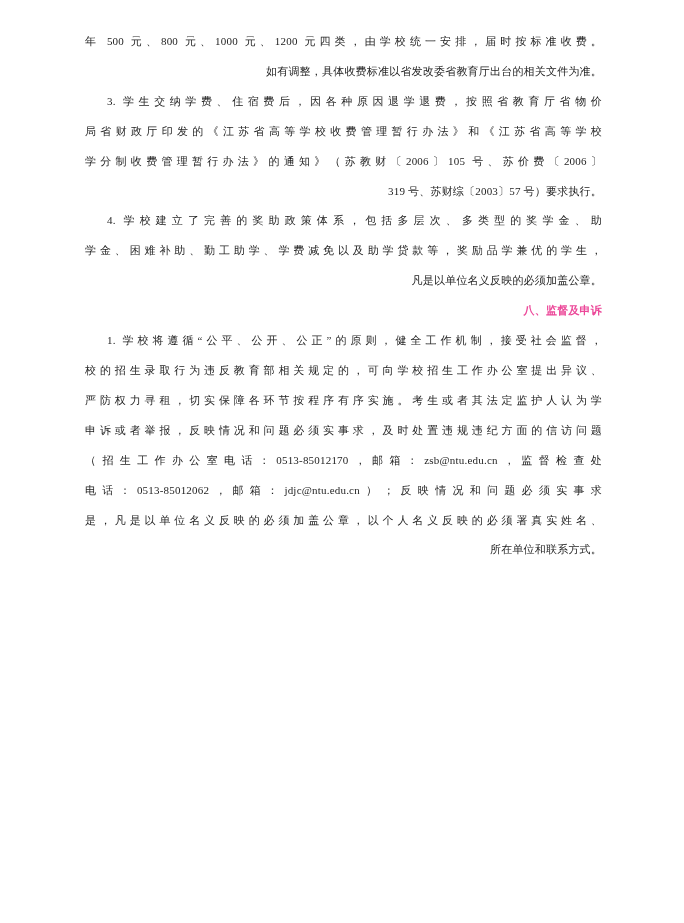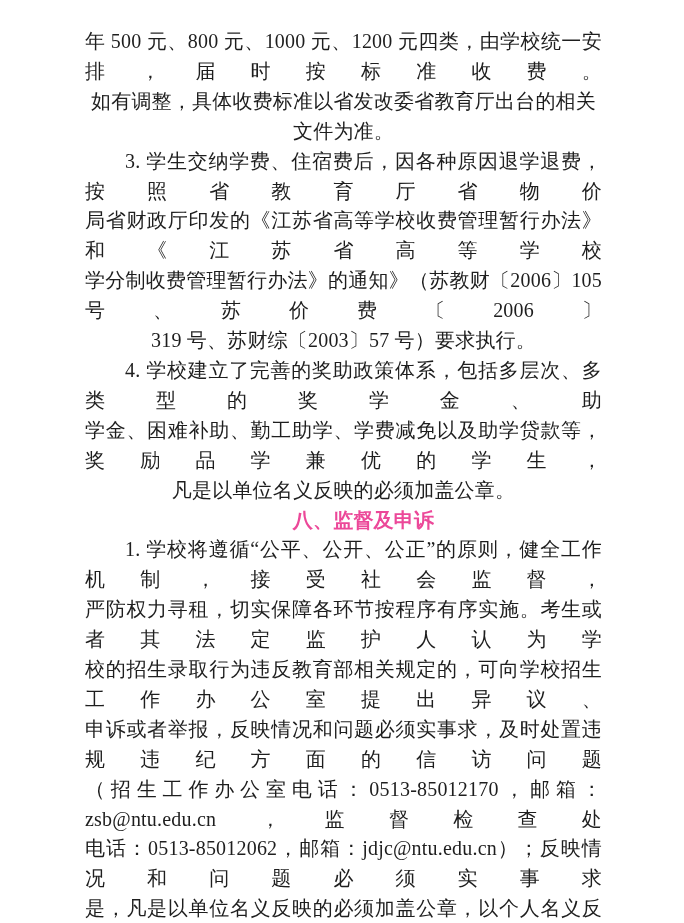--- a/index.html
+++ b/index.html
@@ -17,34 +17,34 @@
     box-sizing: border-box;
     width: 684px;
     height: 923px;
     padding: 27px 82px 0 85px;
     background: #ffffff;
   }
   .block {
     margin: 0;
   }
   .line {
-    font-size: 20px;
+    font-size: 11px;
     line-height: 29.9px;
     color: #1e1e1e;
     white-space: pre-wrap;
     letter-spacing: 0.2px;
   }
   
   .line.fill {
     text-align: justify;
     text-align-last: justify;
     text-justify: inter-character;
   }
   .line.last {
-    text-align: center;
+    text-align: right;
   }
   .line.indent {
     text-indent: 2em;
   }
   .block.h2 .line {
     font-weight: bold;
     color: #ec4899;
   }
 </style>
 </head>
@@ -65,22 +65,22 @@
       <div class="block p">
         <div class="line fill indent">4. 学校建立了完善的奖助政策体系，包括多层次、多类型的奖学金、助</div>
         <div class="line fill">学金、困难补助、勤工助学、学费减免以及助学贷款等，奖励品学兼优的学生，</div>
         <div class="line last">凡是以单位名义反映的必须加盖公章。</div>
       </div>
       <div class="block h2">
         <div class="line last indent">八、监督及申诉</div>
       </div>
       <div class="block p">
         <div class="line fill indent">1. 学校将遵循“公平、公开、公正”的原则，健全工作机制，接受社会监督，</div>
+        <div class="line fill">校的招生录取行为违反教育部相关规定的，可向学校招生工作办公室提出异议、</div>
         <div class="line fill">严防权力寻租，切实保障各环节按程序有序实施。考生或者其法定监护人认为学</div>
-        <div class="line fill">校的招生录取行为违反教育部相关规定的，可向学校招生工作办公室提出异议、</div>
         <div class="line fill">申诉或者举报，反映情况和问题必须实事求，及时处置违规违纪方面的信访问题</div>
         <div class="line fill">（招生工作办公室电话：0513-85012170，邮箱：zsb@ntu.edu.cn，监督检查处</div>
         <div class="line fill">电话：0513-85012062，邮箱：jdjc@ntu.edu.cn）；反映情况和问题必须实事求</div>
         <div class="line fill">是，凡是以单位名义反映的必须加盖公章，以个人名义反映的必须署真实姓名、</div>
         <div class="line last">所在单位和联系方式。</div>
       </div>
     </div>
 </div>
 
 </body></html>

